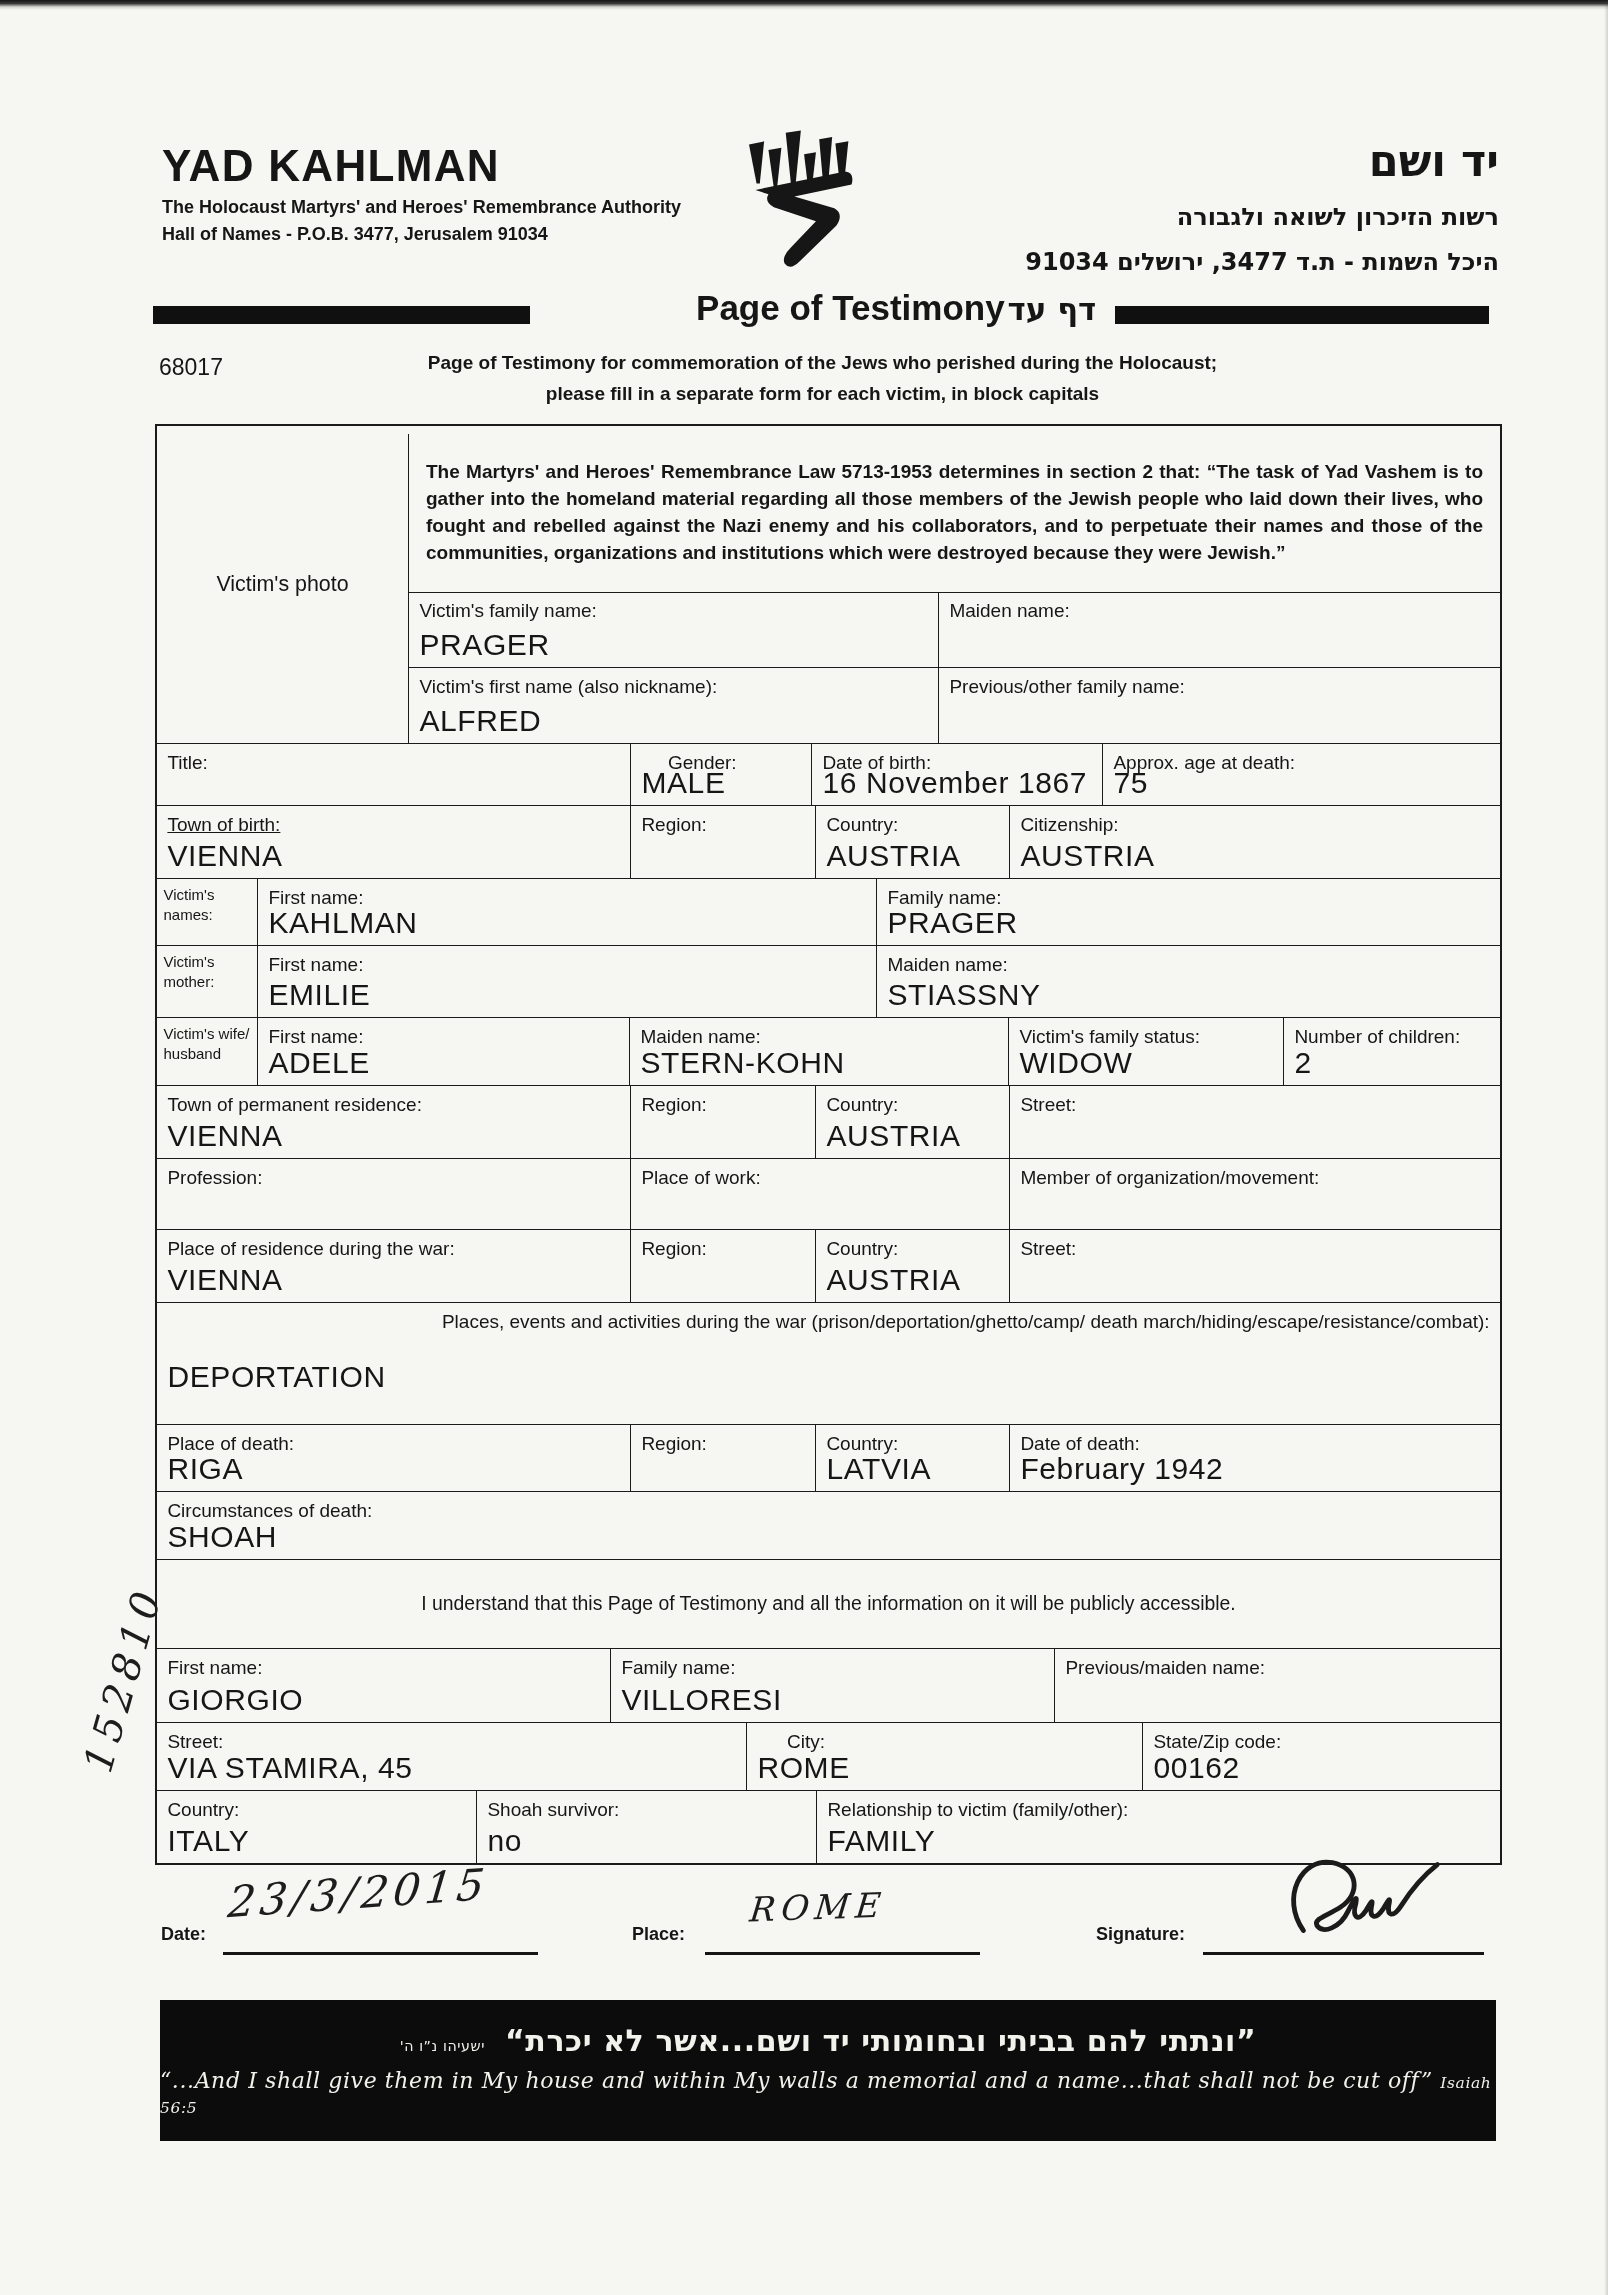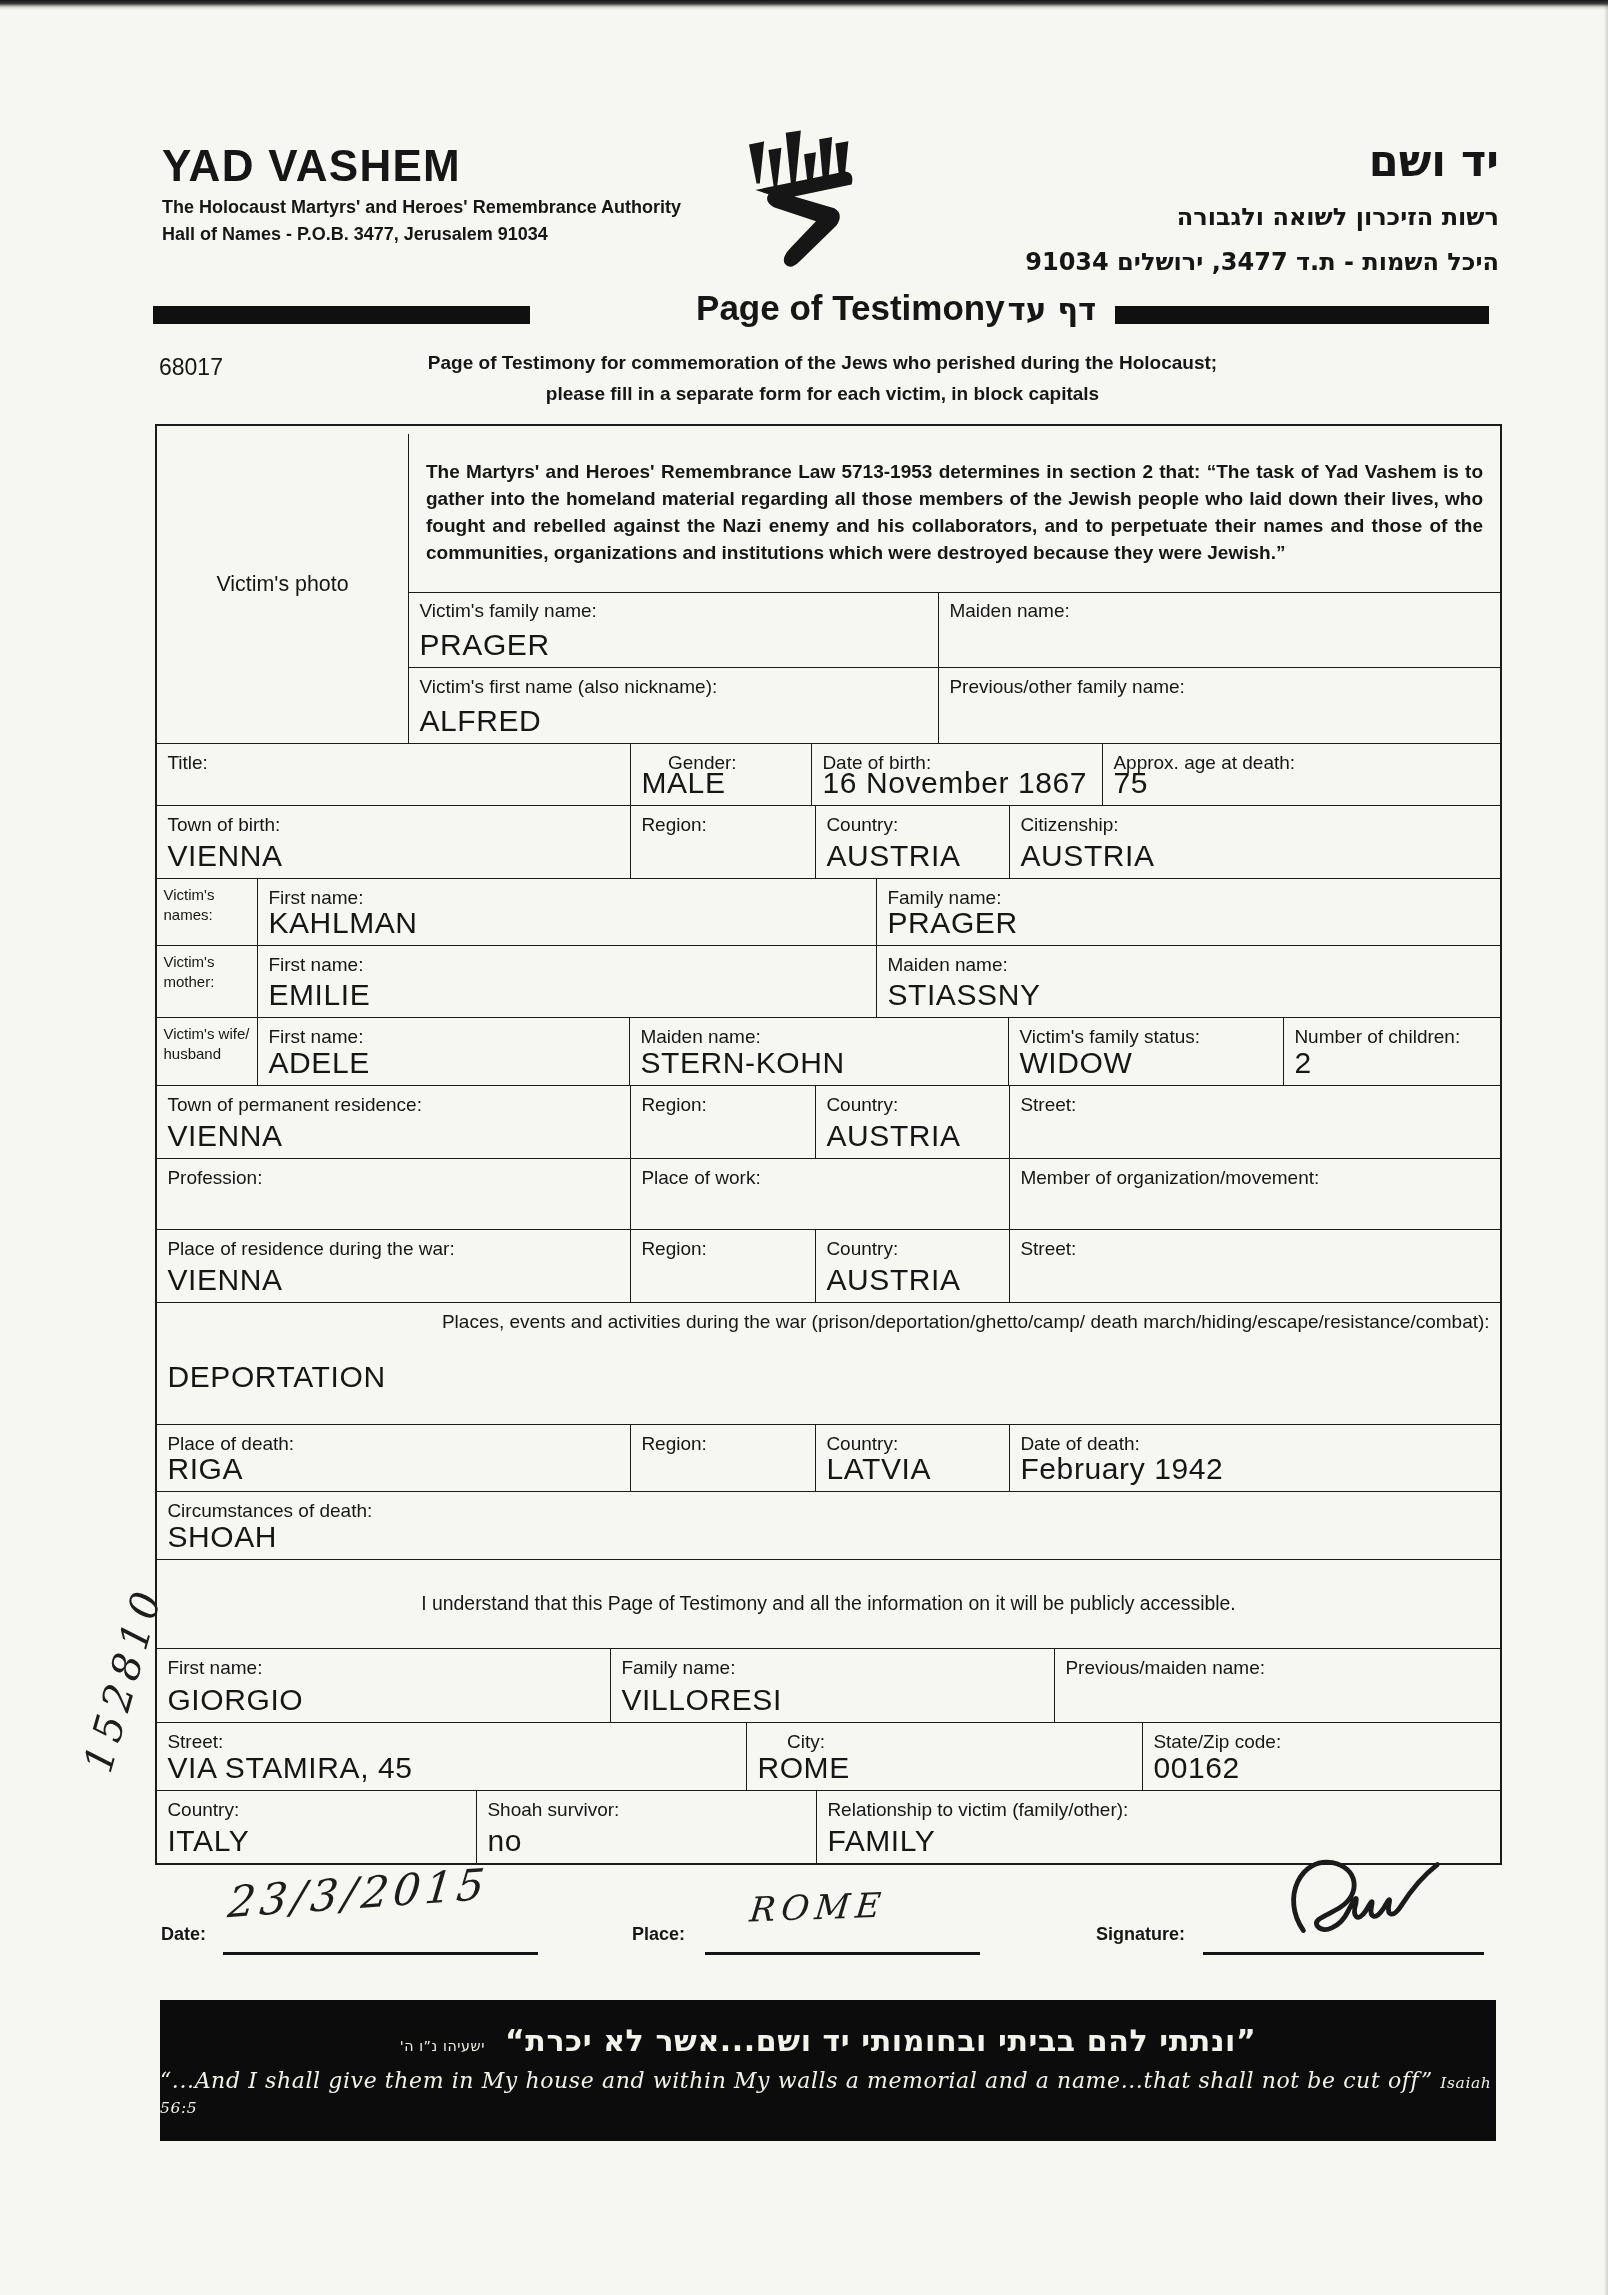--- a/index.html
+++ b/index.html
@@ -66,21 +66,21 @@
   .fq-en .cit{font-size:15.5px;}
 </style>
 </head>
 <body>
 
 <div class="page">
   <div class="scan-edge-top"></div>
   <div class="scan-edge-right"></div>
 
   <div class="org-en">
-    <div class="org-title">YAD VASHEM</div>
+    <div class="org-title">YAD KAHLMAN</div>
     <div class="org-sub">The Holocaust Martyrs' and Heroes' Remembrance Authority</div>
     <div class="org-sub">Hall of Names - P.O.B. 3477, Jerusalem 91034</div>
   </div>
 
   <svg class="logo" viewBox="0 0 120 150">
     <g fill="#161616">
       <polygon points="10,20 24,17 20,56 17,56"></polygon>
       <polygon points="28,25 40,23 36,60 33,60"></polygon>
       <polygon points="44,9 58,7 53,58 49,58"></polygon>
       <polygon points="61,29 72,27 68,62 65,62"></polygon>
@@ -155,21 +155,21 @@
         <div class="lbl">Date of birth:</div>
         <div class="val">16 November 1867</div>
       </div>
       <div class="cell" style="flex:1;">
         <div class="lbl">Approx. age at death:</div>
         <div class="val">75</div>
       </div>
     </div>
 
     <div class="frow" style="height:73px;">
-      <div class="cell nb" style="width:473px;">
+      <div class="cell nb" style="width:473px;text-decoration:underline;">
         <div class="lbl">Town of birth:</div>
         <div class="val">VIENNA</div>
       </div>
       <div class="cell" style="width:185px;">
         <div class="lbl">Region:</div>
         <div class="val"></div>
       </div>
       <div class="cell" style="width:194px;">
         <div class="lbl">Country:</div>
         <div class="val">AUSTRIA</div>

